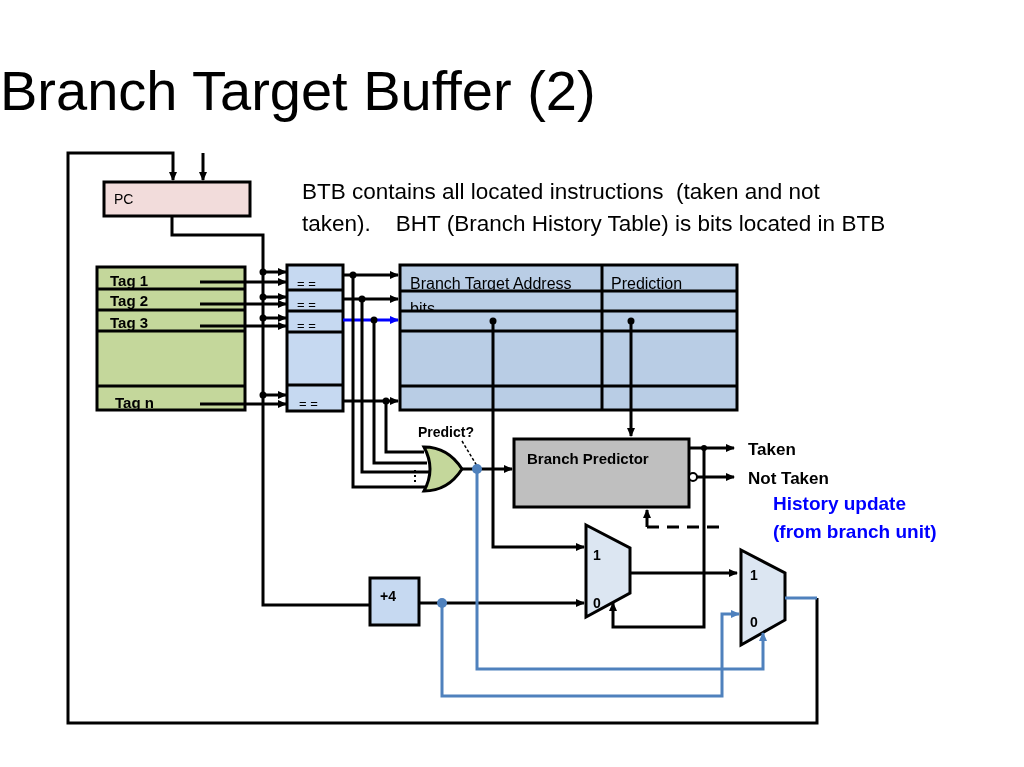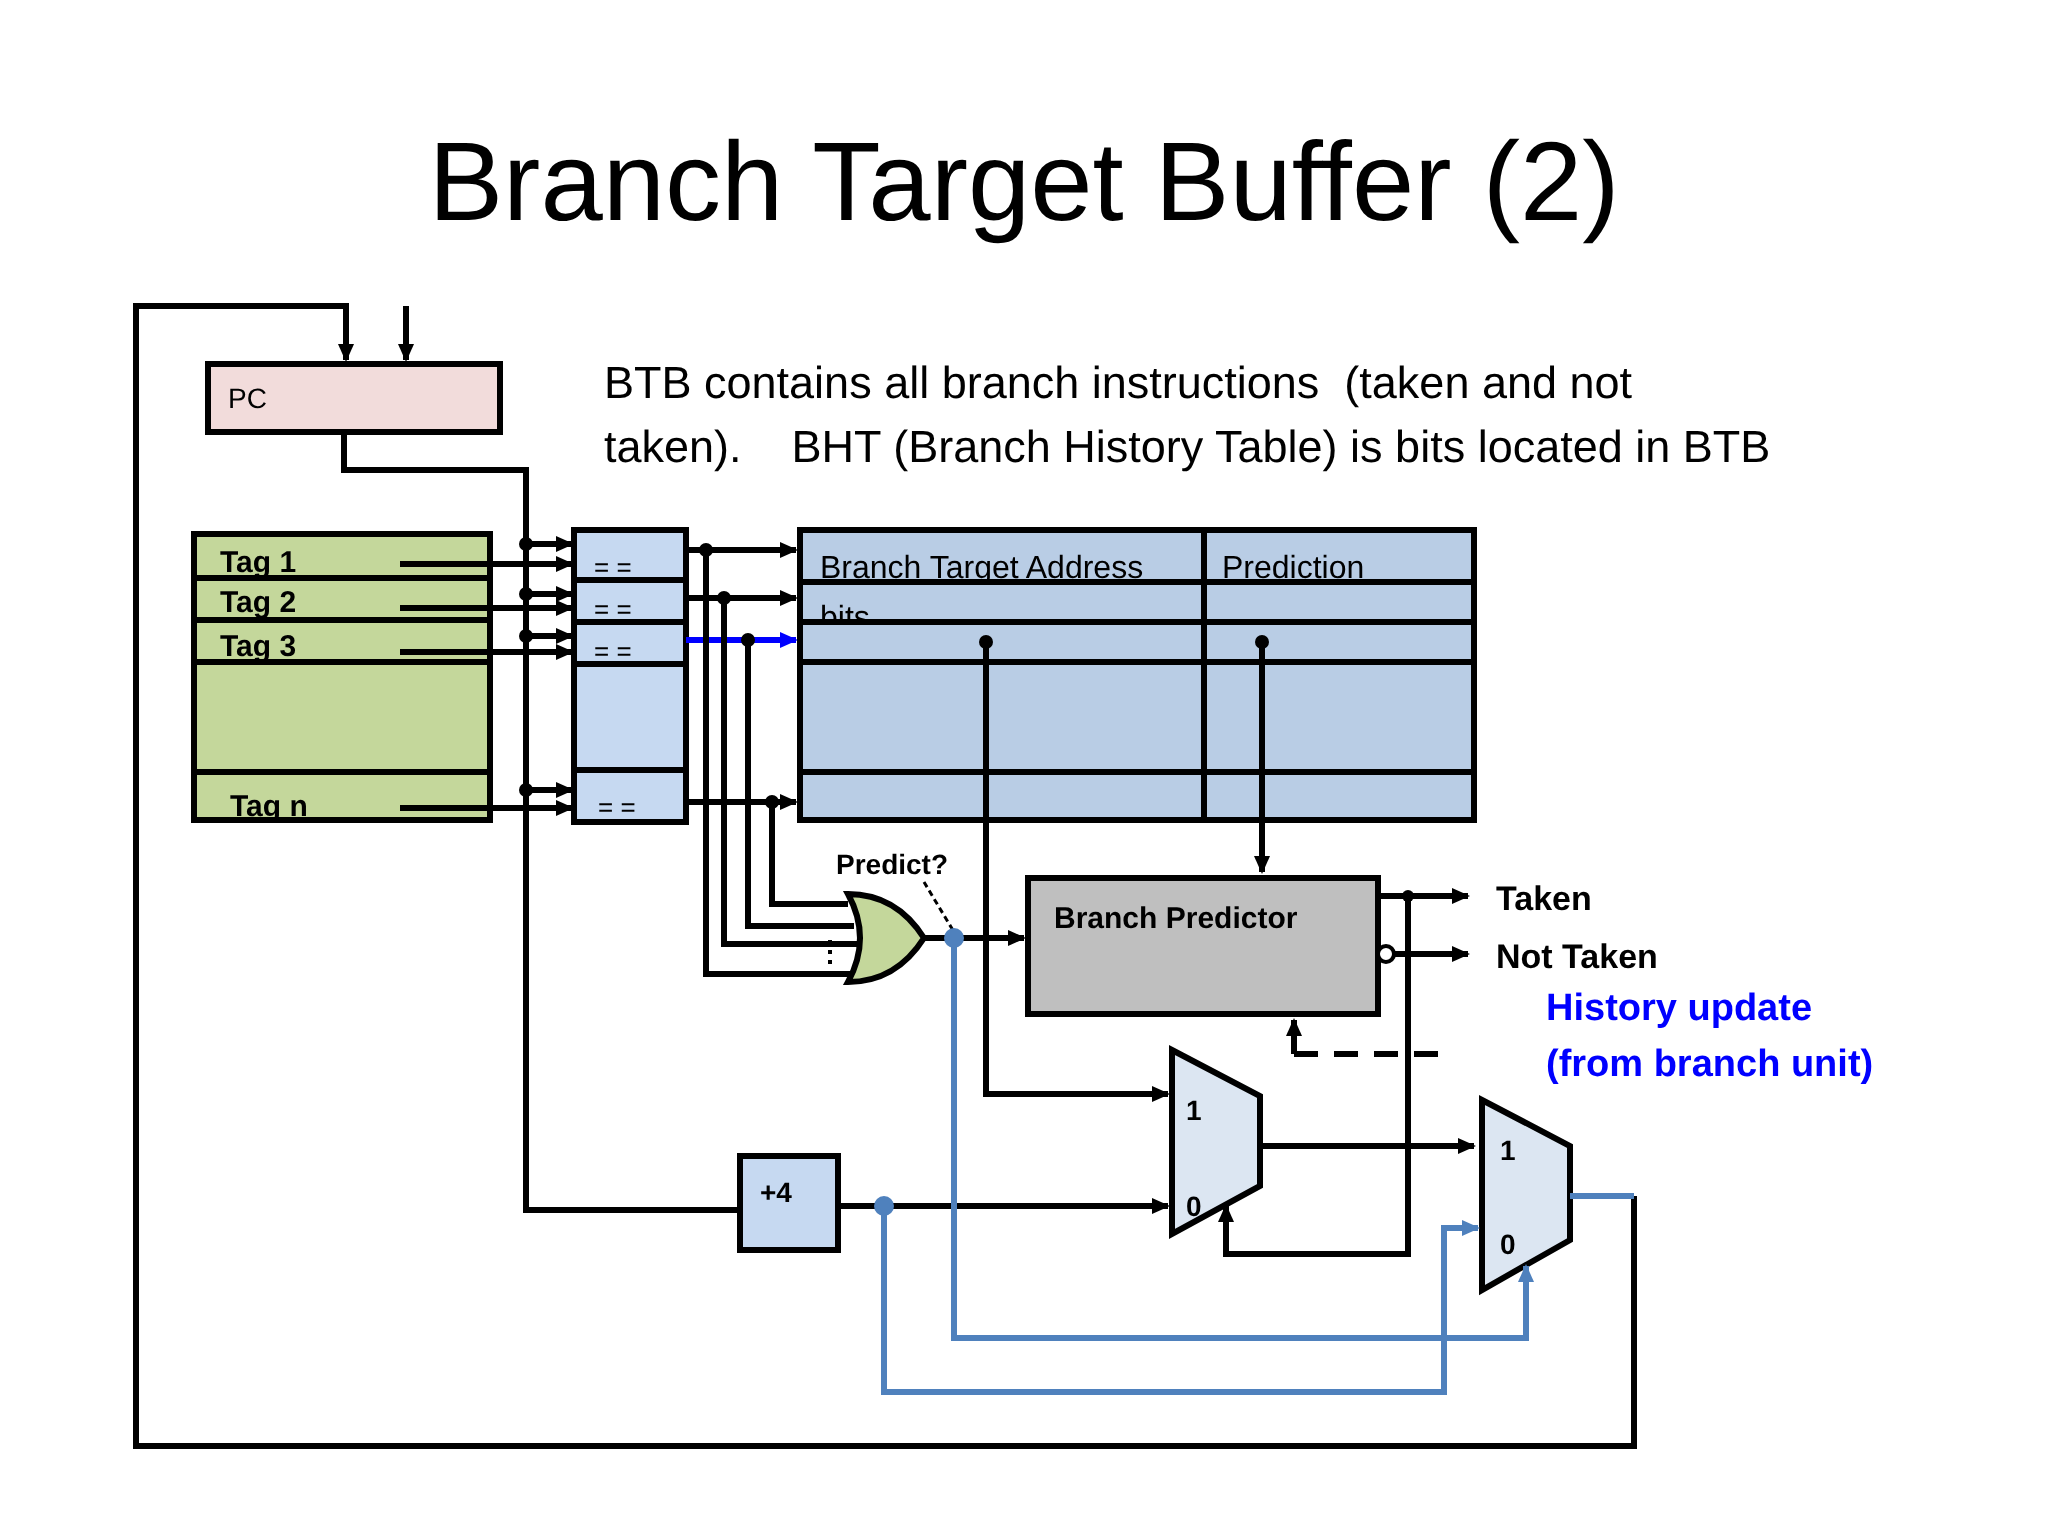--- a/index.html
+++ b/index.html
@@ -1,28 +1,28 @@
 <!DOCTYPE html>
 <html><head>
 <meta charset="utf-8">
 <style>
   html, body { margin:0; padding:0; background:#ffffff; }
   body { width:1024px; height:767px; position:relative; overflow:hidden; font-family:"Liberation Sans", "DejaVu Sans", sans-serif; }
-  #title { position:absolute; left:0; top:58px; width:1024px; text-align:center; font-size:56px; color:#000; font-family:"Liberation Sans", "DejaVu Sans", sans-serif; }
+  #title { position:absolute; left:0; top:58px; width:1024px; text-align:left; font-size:56px; color:#000; font-family:"Liberation Sans", "DejaVu Sans", sans-serif; }
   #desc { position:absolute; left:302px; top:176px; width:700px; font-size:22.5px; line-height:32px; color:#000; }
   svg { position:absolute; left:0; top:0; }
   .lbl { font-family:"Liberation Sans", "DejaVu Sans", sans-serif; }
   .b { font-weight:bold; }
 </style>
 </head>
 <body>
 
 <div id="title">Branch Target Buffer (2)</div>
 <div id="desc">
-  <div style="white-space:pre">BTB contains all branch instructions  (taken and not</div>
+  <div style="white-space:pre">BTB contains all located instructions  (taken and not</div>
   <div style="white-space:pre">taken).    BHT (Branch History Table) is bits located in BTB</div>
 </div>
 
 <svg width="1024" height="767" viewBox="0 0 1024 767">
   <defs>
     <marker id="ah" markerWidth="10" markerHeight="10" refX="8" refY="5" orient="auto" markerUnits="userSpaceOnUse">
       <path d="M0,1 L9,5 L0,9 Z" fill="#000"></path>
     </marker>
     <marker id="ahb" markerWidth="10" markerHeight="10" refX="8" refY="5" orient="auto" markerUnits="userSpaceOnUse">
       <path d="M0,1 L9,5 L0,9 Z" fill="#0000ff"></path>

